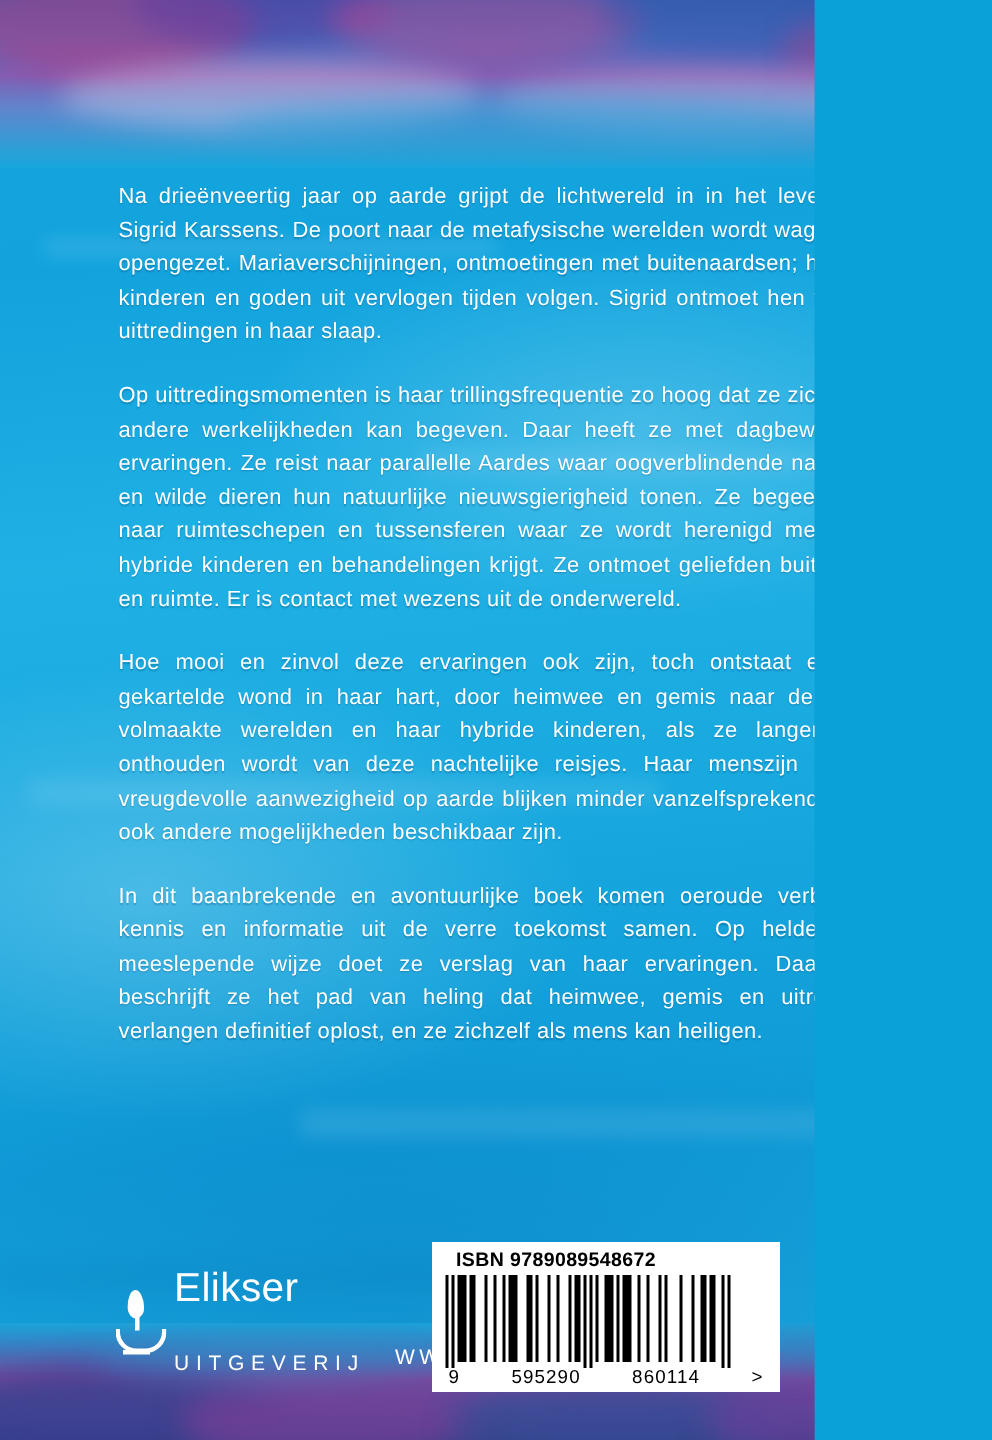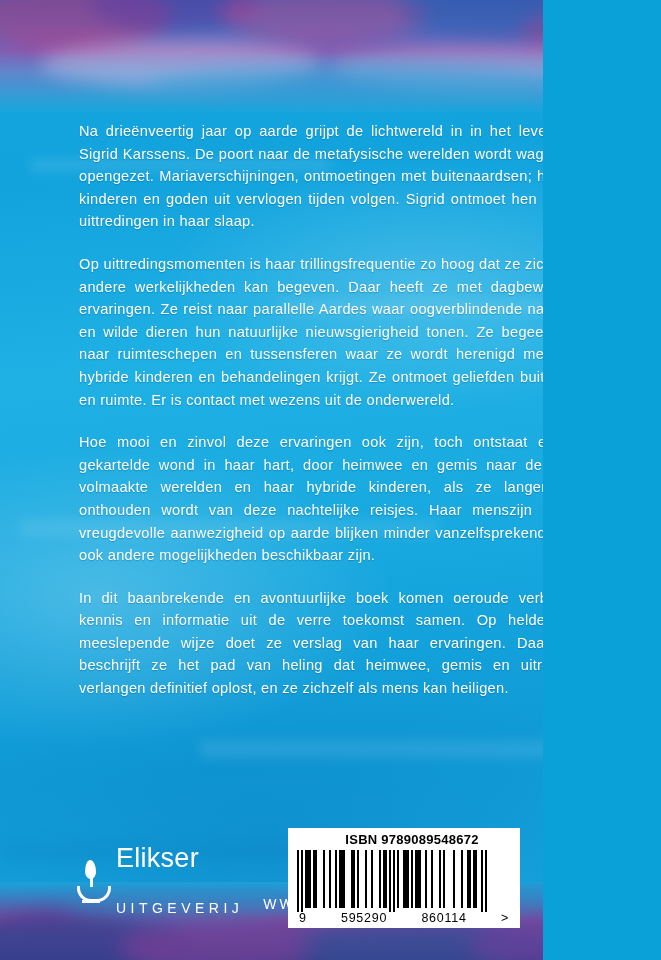--- a/index.html
+++ b/index.html
@@ -160,21 +160,21 @@
   
   #barcode-block {
     position: absolute;
     right: 23px;
     bottom: 32px;
     width: 232px;
     background: #ffffff;
     padding: 0;
   }
   #isbn-line {
-    text-align: center;
+    text-align: left;
     font-family: "Liberation Sans", sans-serif;
     font-size: 13px;
     font-weight: bold;
     color: #000000;
     letter-spacing: 0.02em;
     padding: 4px 0 3px 16px;
   }
   #barcode-area {
     position: relative;
     height: 78px;

